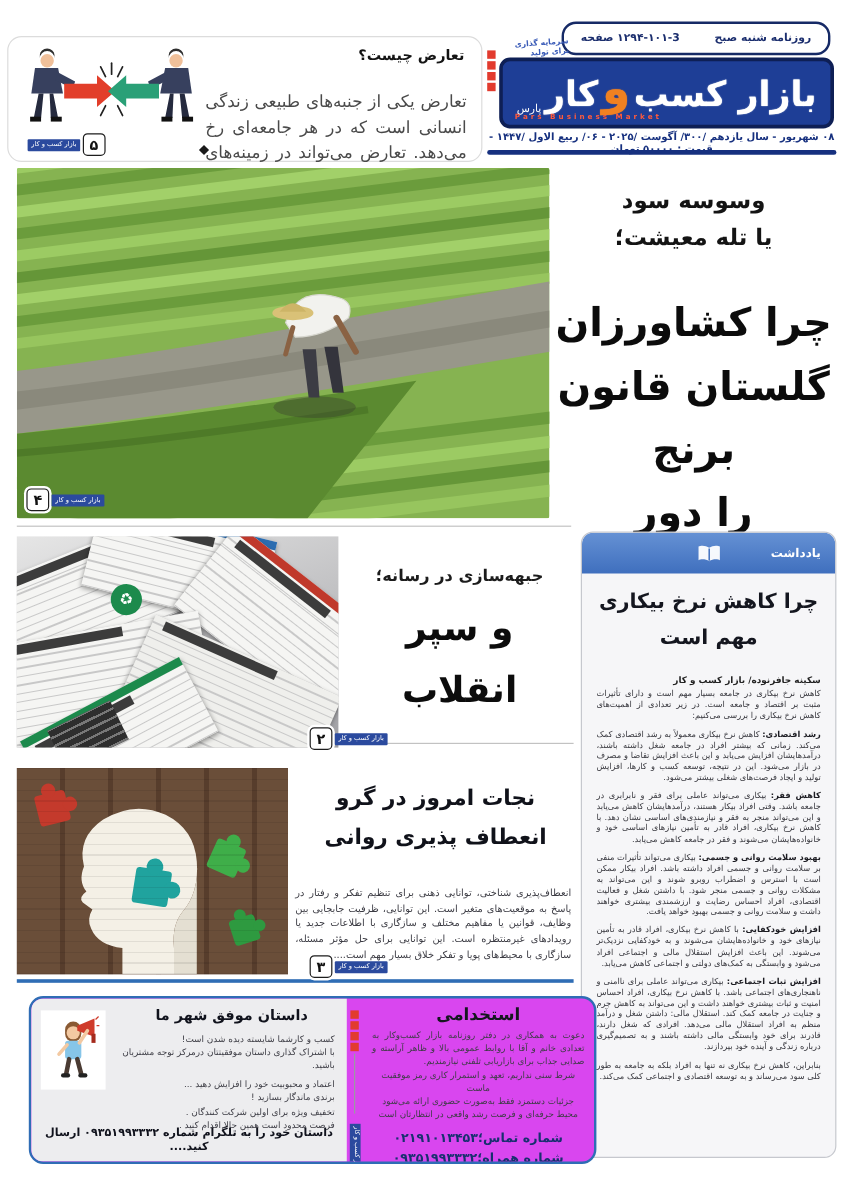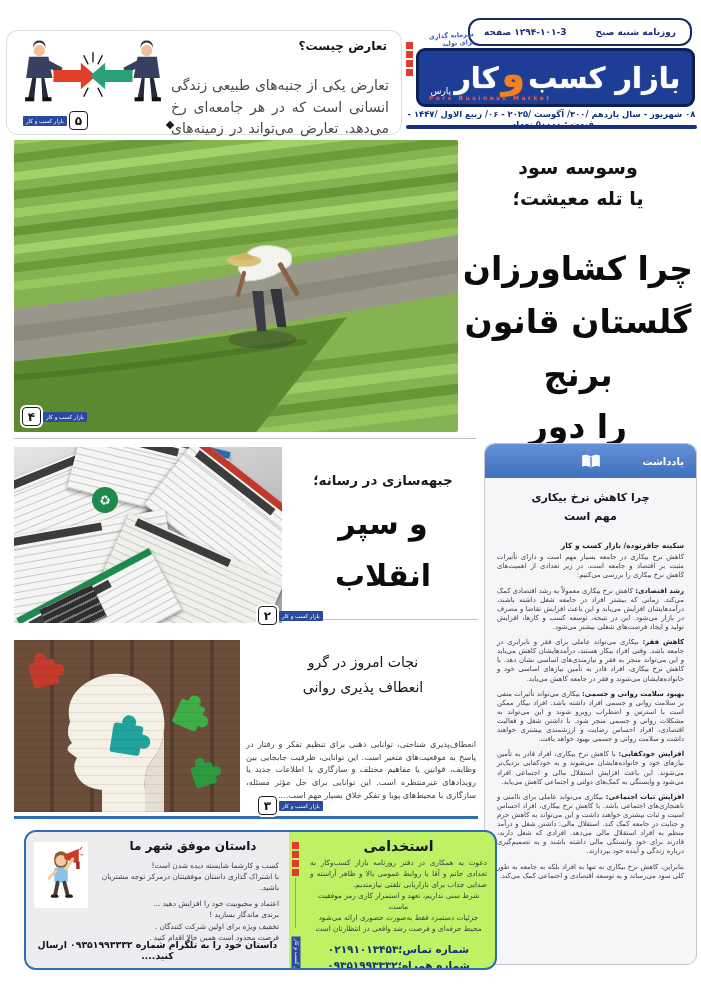--- a/index.html
+++ b/index.html
@@ -49,38 +49,38 @@
   .np{position:absolute;background:#f5f5f3;box-shadow:0 2px 4px rgba(0,0,0,.4);
       background-image:repeating-linear-gradient(0deg,#c8c8c8 0 1px,transparent 1px 7px);background-position:0 14px;}
   .np::before{content:"";position:absolute;left:6%;top:2px;width:60%;height:8px;background:#3c3c3c;}
   .kicker2{left:290px;top:472px;width:186px;text-align:center;font-size:13.5px;font-weight:900;color:#1c1c1c;}
   .headline2{left:288px;top:498px;width:190px;margin:0;text-align:center;font-size:30px;font-weight:900;color:#0c0c0c;line-height:1.72;}
 
   
   .puzzlephoto{left:14px;top:640px;width:226px;height:172px;overflow:hidden;
      background:repeating-linear-gradient(90deg,#6a4e39 0 36px,#573d2c 36px 40px);}
   .puzzlephoto::after{content:"";position:absolute;inset:0;background:repeating-linear-gradient(0deg,rgba(0,0,0,.08) 0 1px,transparent 1px 9px);}
-  .headline3{left:252px;top:650px;width:222px;margin:0;text-align:center;font-size:14px;font-weight:400;color:#10121a;line-height:1.8;}
+  .headline3{left:252px;top:650px;width:222px;margin:0;text-align:center;font-size:18px;font-weight:700;color:#10121a;line-height:1.8;}
   .res-body{left:246px;top:738px;width:230px;margin:0;font-size:8.2px;line-height:1.55;text-align:justify;color:#3c3c44;}
   .bluerule{background:#2f6db5;}
 
   
   .notecard{left:484px;top:443px;width:213px;height:522px;background:#f6f6f8;border:1px solid #c6c8ce;border-radius:10px;overflow:hidden;}
   .notehead{position:relative;margin:0;height:34px;background:linear-gradient(180deg,#6591d4,#3f6fbe);border-radius:9px 9px 0 0;
             display:flex;align-items:center;}
   .notehead .tab{position:absolute;right:12px;color:#fff;font-size:10px;font-weight:bold;}
   .notehead svg{position:absolute;left:50%;transform:translateX(-50%);}
-  .notetitle{margin:10px 8px 0;text-align:center;font-size:11px;font-weight:900;color:#14161f;line-height:1.75;}
+  .notetitle{margin:10px 8px 0;text-align:center;font-size:17px;font-weight:900;color:#14161f;line-height:1.75;}
   .notebody{padding:6px 12px 8px;font-size:6.9px;line-height:1.32;text-align:justify;color:#3a3a40;}
   .notebody .byline{font-weight:bold;color:#222;margin:8px 0 3px;font-size:7.4px;}
   .notebody p{margin:0 0 6px;}
   .notebody b{color:#1c1c22;}
 
   
-  .bottombox{left:24px;top:830px;width:473px;height:140px;border:2.5px solid #2f6db5;border-radius:12px;background:#bef264;overflow:hidden;}
+  .bottombox{left:24px;top:830px;width:473px;height:140px;border:2.5px solid #2f6db5;border-radius:12px;background:#d946ef;overflow:hidden;}
   .graypanel{position:absolute;left:0;top:0;width:263px;height:100%;background:#ededef;border-radius:9px 0 0 9px;}
   .story-title{position:absolute;right:16px;top:7px;width:160px;text-align:center;font-size:12px;font-weight:900;color:#10121c;}
   .story-lines{position:absolute;right:10px;top:28px;width:190px;font-size:7.4px;line-height:1.5;text-align:right;color:#3c3c44;}
   .story-cta{position:absolute;right:8px;left:8px;bottom:7px;text-align:center;font-size:9.3px;font-weight:900;color:#10121c;}
   .mascot{position:absolute;left:8px;top:10px;width:54px;height:66px;background:#fff;display:flex;align-items:center;justify-content:center;}
   .vdivider{position:absolute;left:266px;top:10px;width:8px;height:120px;}
   .vdivider .line{position:absolute;left:3px;top:36px;width:1px;height:50px;background:#9a9aa2;}
   .vlabel{position:absolute;left:-17px;bottom:0;width:42px;height:9px;background:#2b4a9e;color:#fff;font-size:5.5px;
           line-height:9px;text-align:center;overflow:hidden;white-space:nowrap;transform:rotate(90deg);}
   .hirepanel{position:absolute;left:276px;top:0;right:0;height:100%;padding:6px 8px;}

